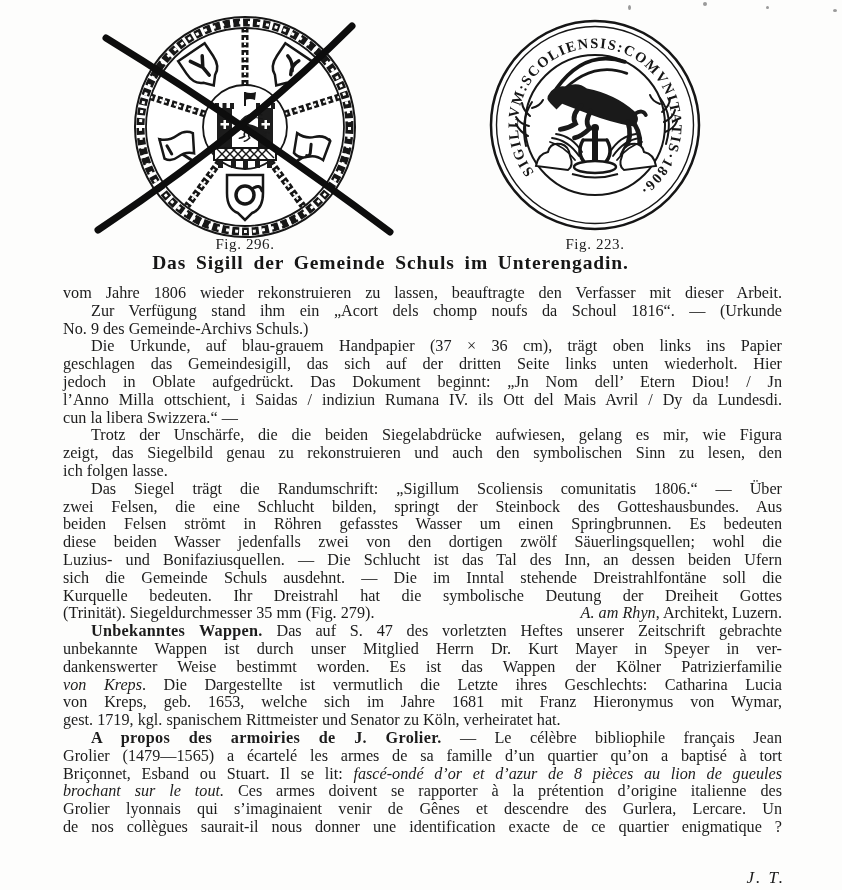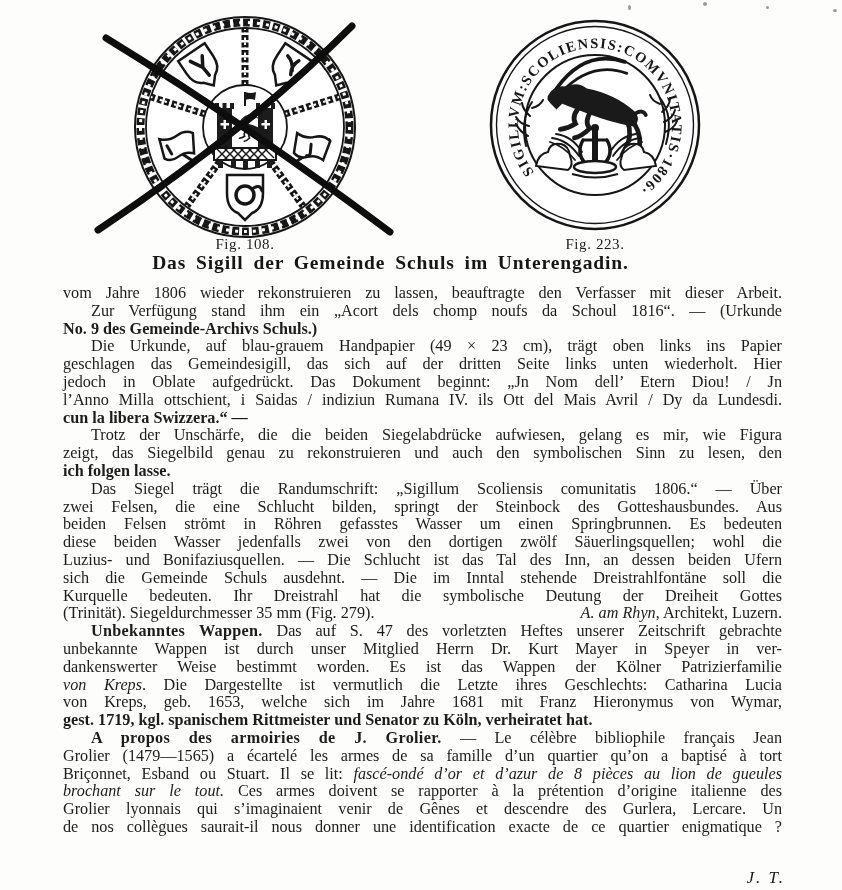--- a/index.html
+++ b/index.html
@@ -21,21 +21,21 @@
   }
   .body-text{
     position:absolute;top:285px;left:63px;width:719px;
     font-size:16.2px;color:#1c1c1c;
   }
   .para{margin:0;}
   .line{
     line-height:17.8px;height:17.8px;white-space:nowrap;
     text-align:justify;text-align-last:justify;
   }
-  .line.last{text-align-last:left;font-weight:bold;}
+  .line.last{text-align-last:left;}
   .line.first{text-indent:28px;}
   .line.flex{display:flex;justify-content:space-between;white-space:nowrap;text-align:left;text-align-last:left;}
   .line .i{font-style:italic;}
   .line .b{font-weight:bold;letter-spacing:.3px;}
   .signature{
     position:absolute;top:868px;right:57px;
     font-size:17px;font-style:italic;letter-spacing:2px;color:#1c1c1c;
   }
   .speck{position:absolute;background:#9a9a9a;border-radius:50%;}
   svg{display:block;}
@@ -219,35 +219,35 @@
       <circle cx="115" cy="114" r="4" fill="#161616"></circle>
       <rect x="112" y="117" width="6" height="33" fill="#161616"></rect>
       <path d="M103,126 Q96,139 105,149" fill="none" stroke="#161616" stroke-width="3.5" stroke-linecap="round"></path>
       <path d="M127,126 Q134,139 125,149" fill="none" stroke="#161616" stroke-width="3.5" stroke-linecap="round"></path>
       <line x1="103" y1="126" x2="127" y2="126" stroke="#161616" stroke-width="3"></line>
       <ellipse cx="115" cy="153" rx="21" ry="6" fill="#fff" stroke="#161616" stroke-width="2.5"></ellipse>
       <path d="M92,160 q23,7 46,0" fill="none" stroke="#161616" stroke-width="2"></path>
     </svg>
   </div>
 
-  <div class="fig-caption" id="cap1">Fig. 108.</div>
+  <div class="fig-caption" id="cap1">Fig. 296.</div>
   <div class="fig-caption" id="cap2">Fig. 223.</div>
 
   <h1 class="page-title">Das Sigill der Gemeinde Schuls im Unterengadin.</h1>
 
   <div class="body-text">
       <div class="para">
         <div class="line"><span>vom Jahre 1806 wieder rekonstruieren zu lassen, beauftragte den Verfasser mit dieser Arbeit.</span></div>
       </div>
       <div class="para">
         <div class="line first"><span>Zur Verfügung stand ihm ein „Acort dels chomp noufs da Schoul 1816“. — (Urkunde</span></div>
         <div class="line last"><span>No. 9 des Gemeinde-Archivs Schuls.)</span></div>
       </div>
       <div class="para">
-        <div class="line first"><span>Die Urkunde, auf blau-grauem Handpapier (49 × 23 cm), trägt oben links ins Papier</span></div>
+        <div class="line first"><span>Die Urkunde, auf blau-grauem Handpapier (37 × 36 cm), trägt oben links ins Papier</span></div>
         <div class="line"><span>geschlagen das Gemeindesigill, das sich auf der dritten Seite links unten wiederholt. Hier</span></div>
         <div class="line"><span>jedoch in Oblate aufgedrückt. Das Dokument beginnt: „Jn Nom dell’ Etern Diou! / Jn</span></div>
         <div class="line"><span>l’Anno Milla ottschient, i Saidas / indiziun Rumana IV. ils Ott del Mais Avril / Dy da Lundesdi.</span></div>
         <div class="line last"><span>cun la libera Swizzera.“ —</span></div>
       </div>
       <div class="para">
         <div class="line first"><span>Trotz der Unschärfe, die die beiden Siegelabdrücke aufwiesen, gelang es mir, wie Figura</span></div>
         <div class="line"><span>zeigt, das Siegelbild genau zu rekonstruieren und auch den symbolischen Sinn zu lesen, den</span></div>
         <div class="line last"><span>ich folgen lasse.</span></div>
       </div>

